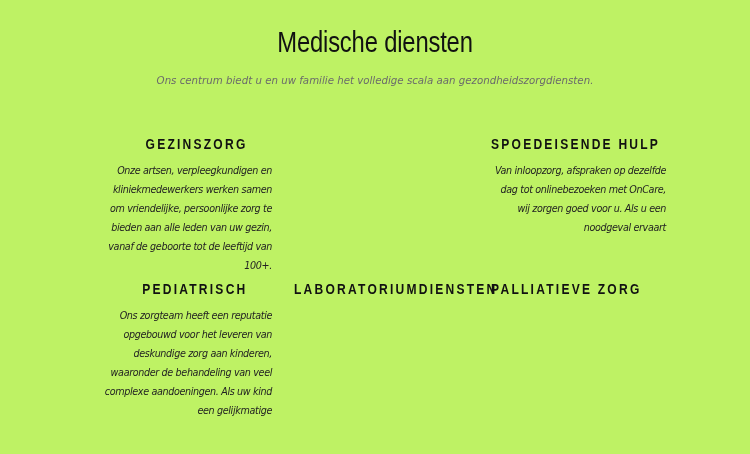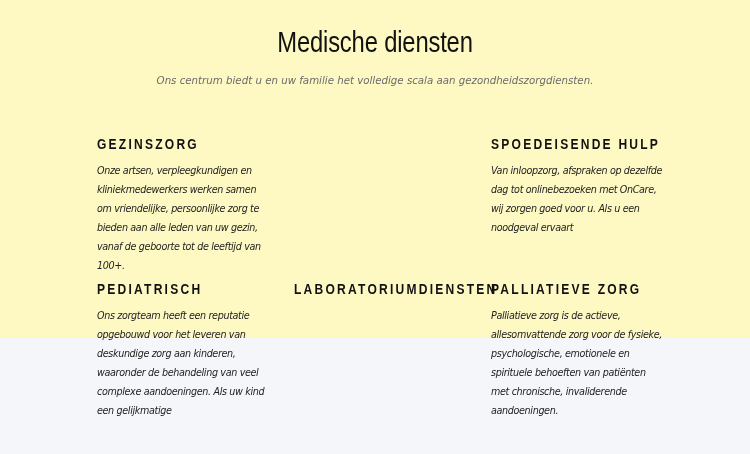--- a/index.html
+++ b/index.html
@@ -6,22 +6,22 @@
       margin: 0;
       padding: 0;
       width: 750px;
       height: 454px;
       background: #f5f6fa;
       overflow: hidden;
     }
     .page {
       position: relative;
       width: 750px;
-      height: 338px;
-      background: #fef9c3;
+      height: 454px;
+      background: #bef264;
     }
     .title {
       position: absolute;
       top: 26px;
       left: 0;
       width: 750px;
       text-align: center;
       font-family: "Liberation Sans", sans-serif;
       font-size: 29px;
       font-weight: normal;
@@ -41,20 +41,21 @@
       font-style: italic;
       font-size: 11px;
       color: #6b6b6b;
       margin: 0;
       transform: scaleX(0.93);
       transform-origin: center;
     }
     .card {
       position: absolute;
       width: 175px;
+      text-align: right;
     }
     .card h3 {
       margin: 0;
       font-family: "Liberation Sans", sans-serif;
       font-weight: bold;
       font-size: 14px;
       letter-spacing: 2.6px;
       color: #111111;
       white-space: nowrap;
       transform: scaleX(0.86);
@@ -98,15 +99,14 @@
     <h3>PEDIATRISCH</h3>
     <p>Ons zorgteam heeft een reputatie opgebouwd voor het leveren van deskundige zorg aan kinderen, waaronder de behandeling van veel complexe aandoeningen. Als uw kind een gelijkmatige</p>
   </div>
 
   <div class="card c2 r2">
     <h3>LABORATORIUMDIENSTEN</h3>
   </div>
 
   <div class="card c3 r2">
     <h3>PALLIATIEVE ZORG</h3>
-    <p>Palliatieve zorg is de actieve, allesomvattende zorg voor de fysieke, psychologische, emotionele en spirituele behoeften van patiënten met chronische, invaliderende aandoeningen.</p>
   </div>
 </div>
 
 </body></html>

